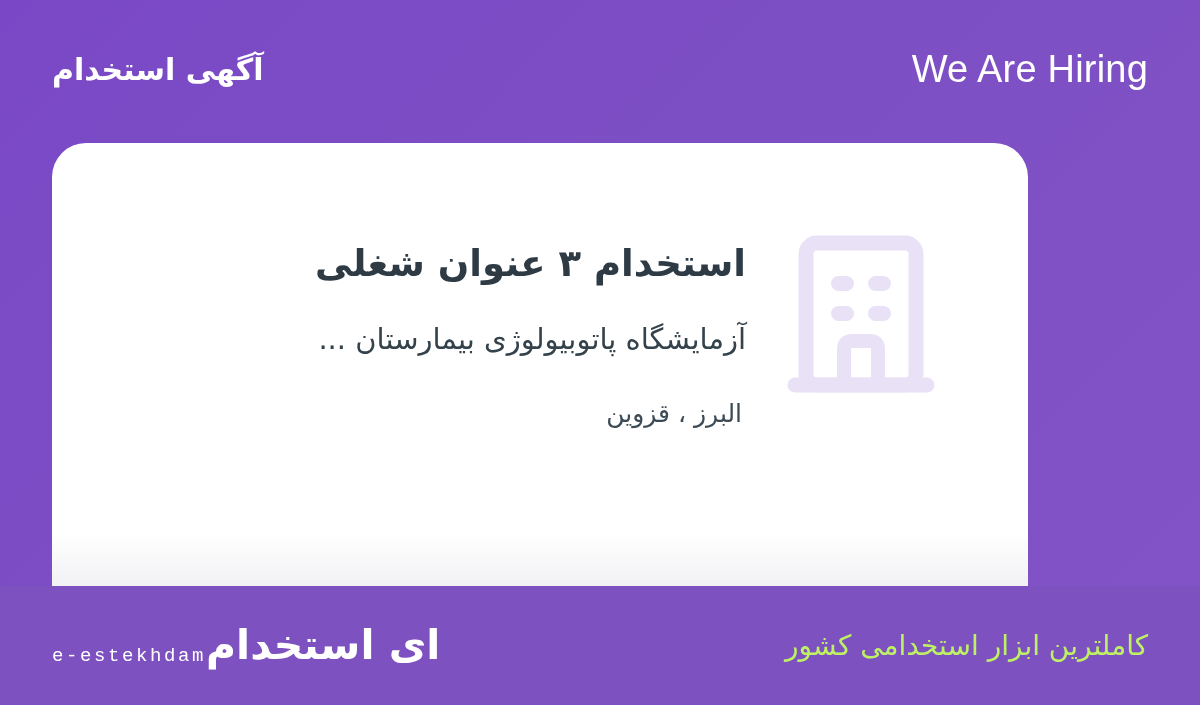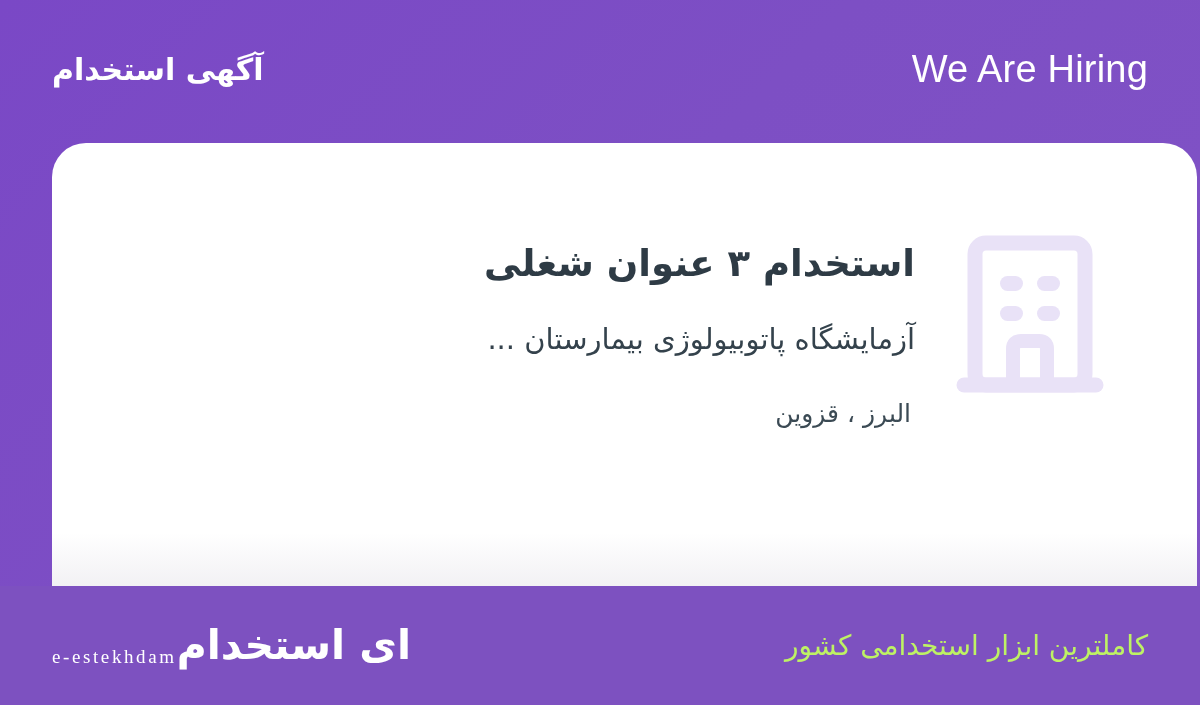--- a/index.html
+++ b/index.html
@@ -46,21 +46,21 @@
     direction: rtl;
     line-height: 1;
     margin-top: -4px;
   }
 
   
   .card {
     position: absolute;
     left: 52px;
     top: 143px;
-    width: 1145px;
+    width: 976px;
     height: 443px;
     background: linear-gradient(to bottom, #ffffff 0%, #ffffff 88%, #f2f1f4 100%);
     border-radius: 34px 34px 0 0;
     display: flex;
     align-items: flex-start;
     justify-content: space-between;
     padding: 72px 52px 0 40px;
     overflow: hidden;
   }
 
@@ -133,21 +133,21 @@
   }
   .brand-wordmark {
     font-family: "DejaVu Sans", sans-serif;
     font-size: 41px;
     font-weight: bold;
     color: #ffffff;
     line-height: 1;
     letter-spacing: 1px;
   }
   .brand-latin {
-    font-family: Liberation Serif, serif;
+    font-family: Liberation Mono, monospace;
     font-size: 19px;
     font-weight: 400;
     color: #ffffff;
     direction: ltr;
     letter-spacing: 2.6px;
     margin-top: 9px;
     line-height: 1;
   }
 </style>
 </head>

